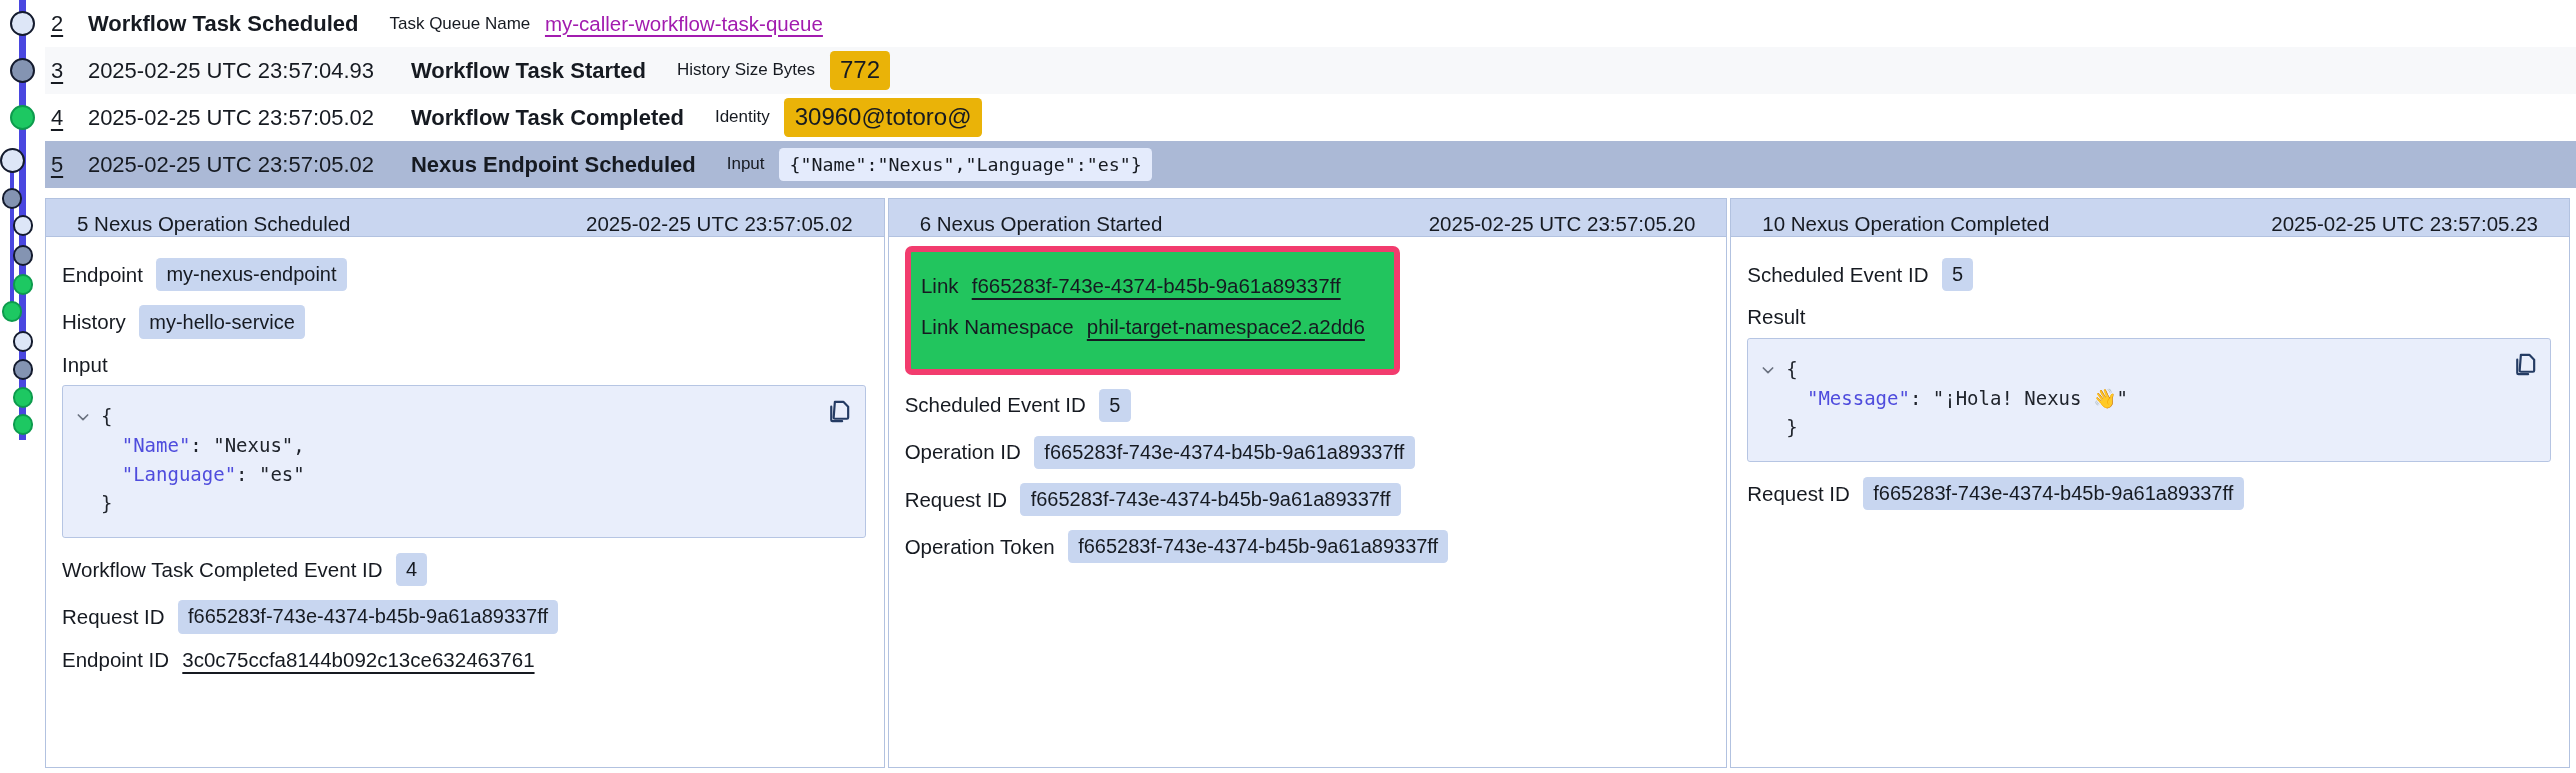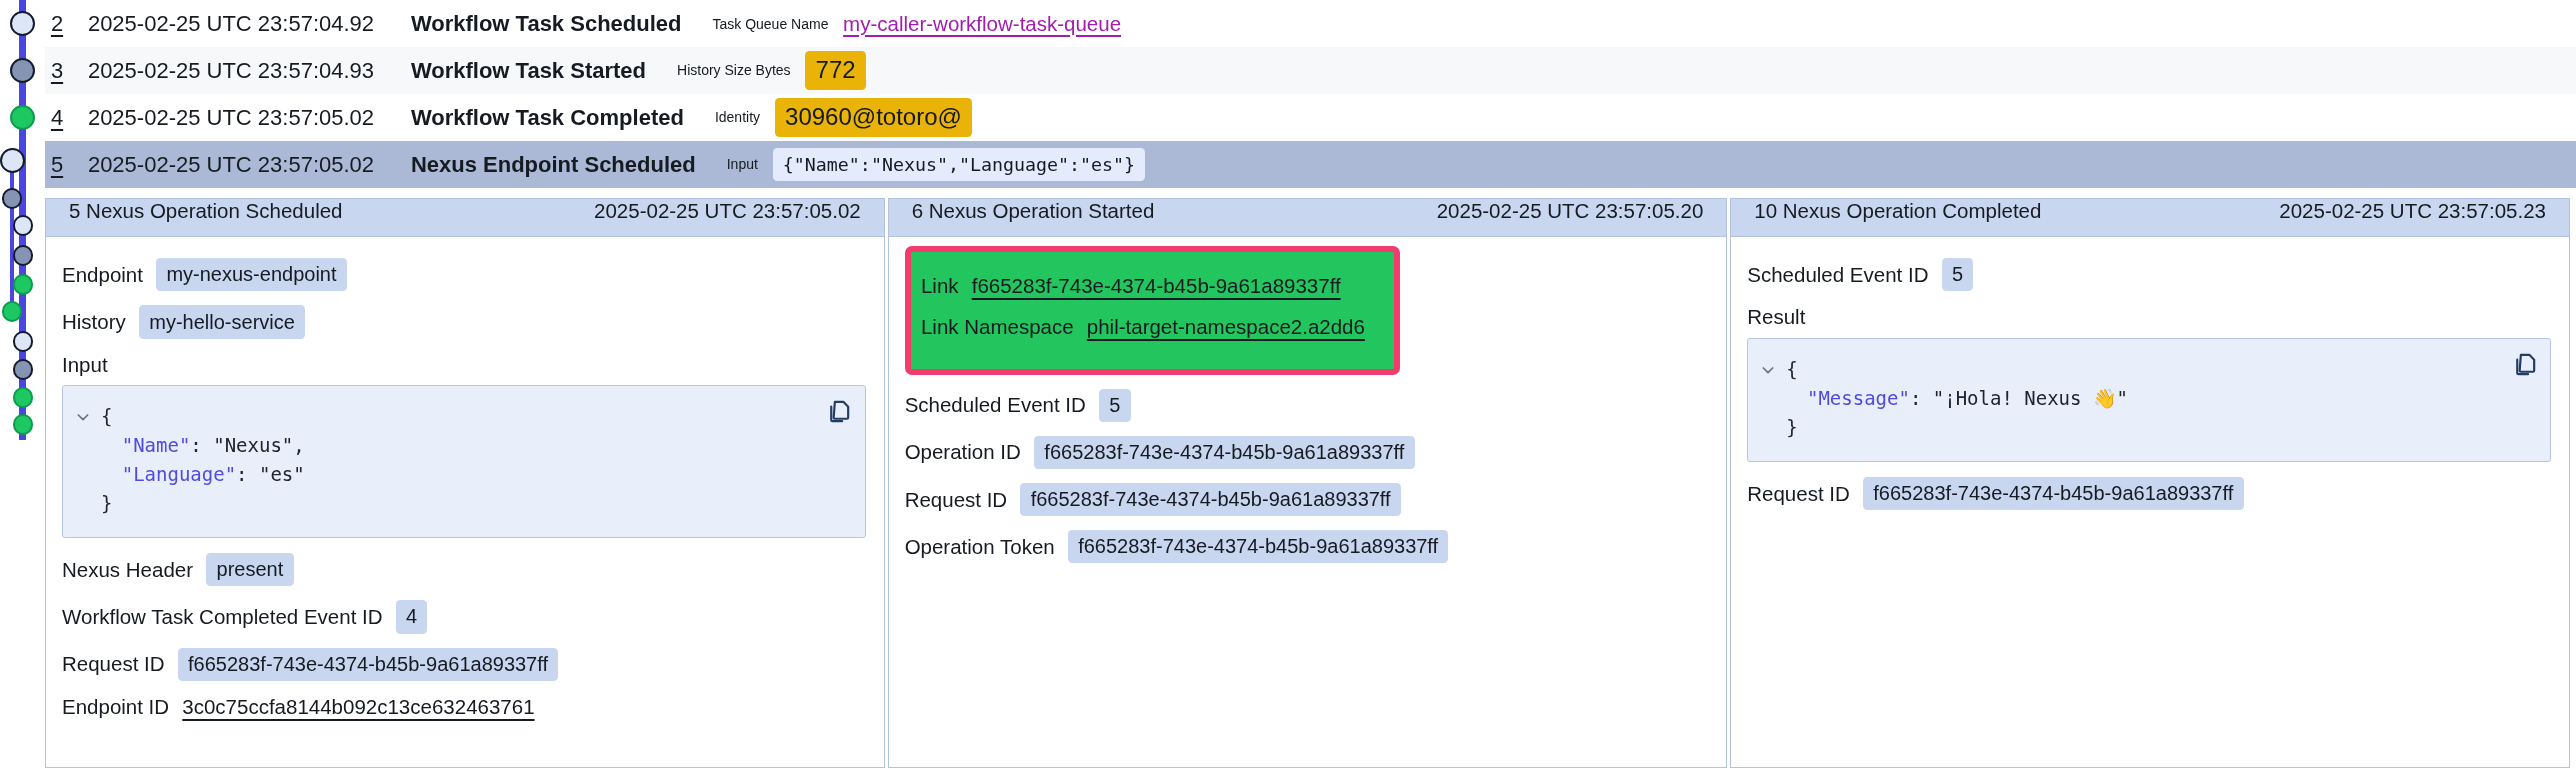--- a/index.html
+++ b/index.html
@@ -20,32 +20,32 @@
 
   
   .rows { position:absolute; left:45px; top:0; width:2531px; }
   .erow { height:47px; display:flex; align-items:center; padding-left:5.9px; }
   .erow.stripe { background:#f7f8fa; }
   .erow.selected { background:#abb9d6; }
   .enum { width:37px; font-size:22px; text-decoration:underline; text-underline-offset:3.7px; }
   .etime { width:323px; font-size:22px; }
   .ename { font-size:22px; font-weight:700; margin-right:31px; }
   .eattr { display:flex; align-items:center; gap:14.7px; }
-  .alabel { font-size:14px; }
+  .alabel { font-size:17px; }
   .badge { background:#eab308; border-radius:4.4px; padding:5.1px 10.3px; font-size:24px; line-height:1.2; }
   .badge.mono-light { background:#e4ebfc; font-family:"DejaVu Sans Mono", monospace; font-size:18.3px; }
   .rowlink { font-size:20.5px; color:#a21caf; text-decoration:underline; text-underline-offset:4.4px; }
 
   
   .panels { position:absolute; left:45px; top:198px; width:2525px; height:570px;
             display:flex; gap:2.9px; }
   .panel { flex:1; background:#ffffff; border:1.5px solid #b2c2e0; display:flex; flex-direction:column; }
   .phead { height:38px; background:#c9d6f0; border-bottom:1.5px solid #b2c2e0;
-           display:flex; align-items:flex-start; justify-content:space-between;
-           padding:0 23px; font-size:20.5px; flex:0 0 auto;gap:32px; }
+           display:flex; align-items:flex-end; justify-content:space-between;
+           padding:0 31px; font-size:20.5px; flex:0 0 auto;gap:32px; }
   .pbody { padding:7.3px 17.6px 14.7px 16px; }
   .prow { display:flex; align-items:center; gap:13.2px; margin:14px 0; }
   .plabel { font-size:20.5px; white-space:nowrap; }
   .pbadge { background:#c8d6f0; border-radius:4.4px; padding:5.1px 10.3px; font-size:20px; }
   .plink { font-size:20.5px; color:#161a21; text-decoration:underline; text-underline-offset:5.1px; }
 
   
   .pinkbox { border:6.6px solid #f23c6e; border-radius:7px; background:#22c55e;
              width:fit-content; min-width:484px; padding:4.4px 29px 11.7px 10.3px; margin:1.5px 0 10.3px 0; }
   .pinkbox .prow { margin:17.6px 0; }
@@ -81,21 +81,20 @@
   <div class="dot small scheduled" style="left:12.5px; top:331px;"></div>
   <div class="dot small started" style="left:12.5px; top:359px;"></div>
   <div class="dot small completed" style="left:12.5px; top:387px;"></div>
   <div class="dot small completed" style="left:12.5px; top:414px;"></div>
 </div>
 
 <div class="rows">
 
   <div class="erow">
     <span class="enum">2</span>
-    <span class="etime">2025-02-25 UTC 23:57:04.92</span>
     <span class="ename">Workflow Task Scheduled</span>
     <span class="eattr">
       <span class="alabel">Task Queue Name</span>
       <span class="rowlink">my-caller-workflow-task-queue</span>
     </span>
   </div>
 
   <div class="erow stripe">
     <span class="enum">3</span>
     <span class="etime">2025-02-25 UTC 23:57:04.93</span>
@@ -161,24 +160,20 @@
           <span class="jkey">"Language"</span><span>: "es"</span>
         </div>
         <div class="jline close"><span>}</span></div>
         <svg class="copybtn" viewBox="0 0 24 24" fill="none" stroke="#243b63" stroke-width="1.8" stroke-linecap="round" stroke-linejoin="round">
           <path d="M9 4 h7 l4 4 v9 a1 1 0 0 1 -1 1 h-10 a1 1 0 0 1 -1 -1 z"></path>
           <path d="M6 8 v11 a1 1 0 0 0 1 1 h8"></path>
         </svg>
       </div>
 
       <div class="prow">
-        <span class="plabel">Nexus Header</span>
-        <span class="pbadge">present</span>
-      </div>
-      <div class="prow">
         <span class="plabel">Workflow Task Completed Event ID</span>
         <span class="pbadge">4</span>
       </div>
       <div class="prow">
         <span class="plabel">Request ID</span>
         <span class="pbadge">f665283f-743e-4374-b45b-9a61a89337ff</span>
       </div>
       <div class="prow">
         <span class="plabel">Endpoint ID</span>
         <span class="plink">3c0c75ccfa8144b092c13ce632463761</span>

